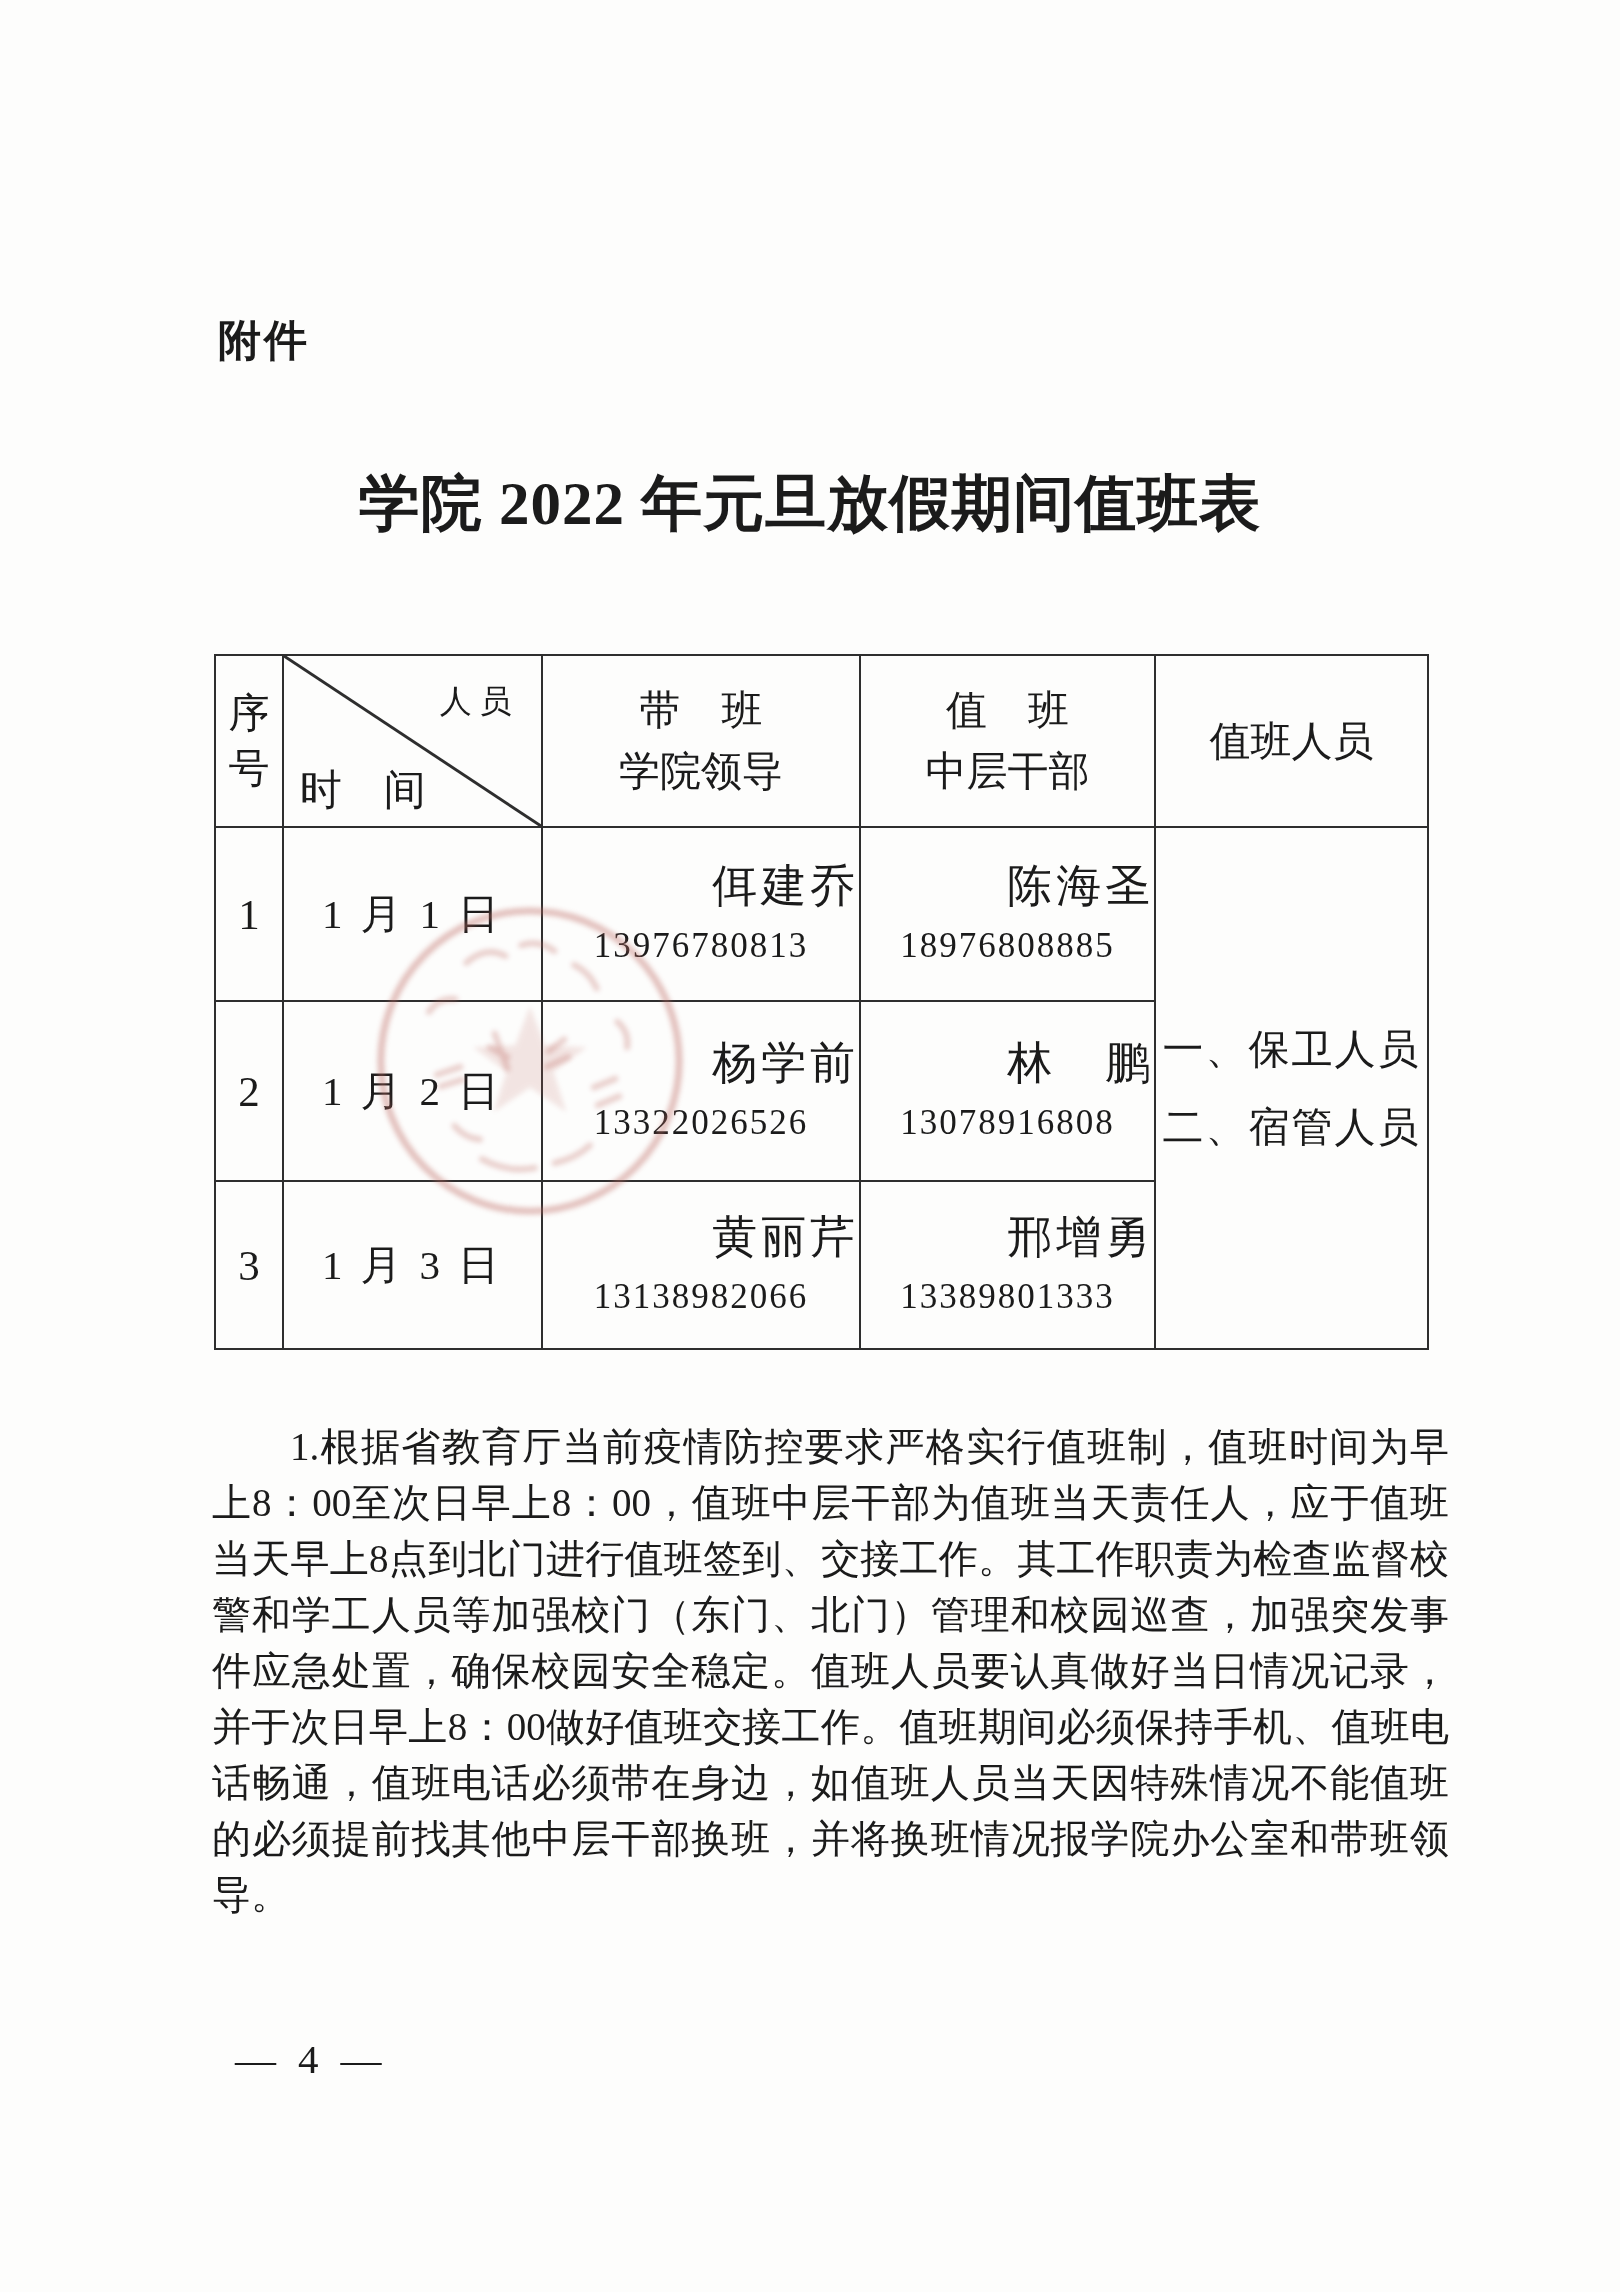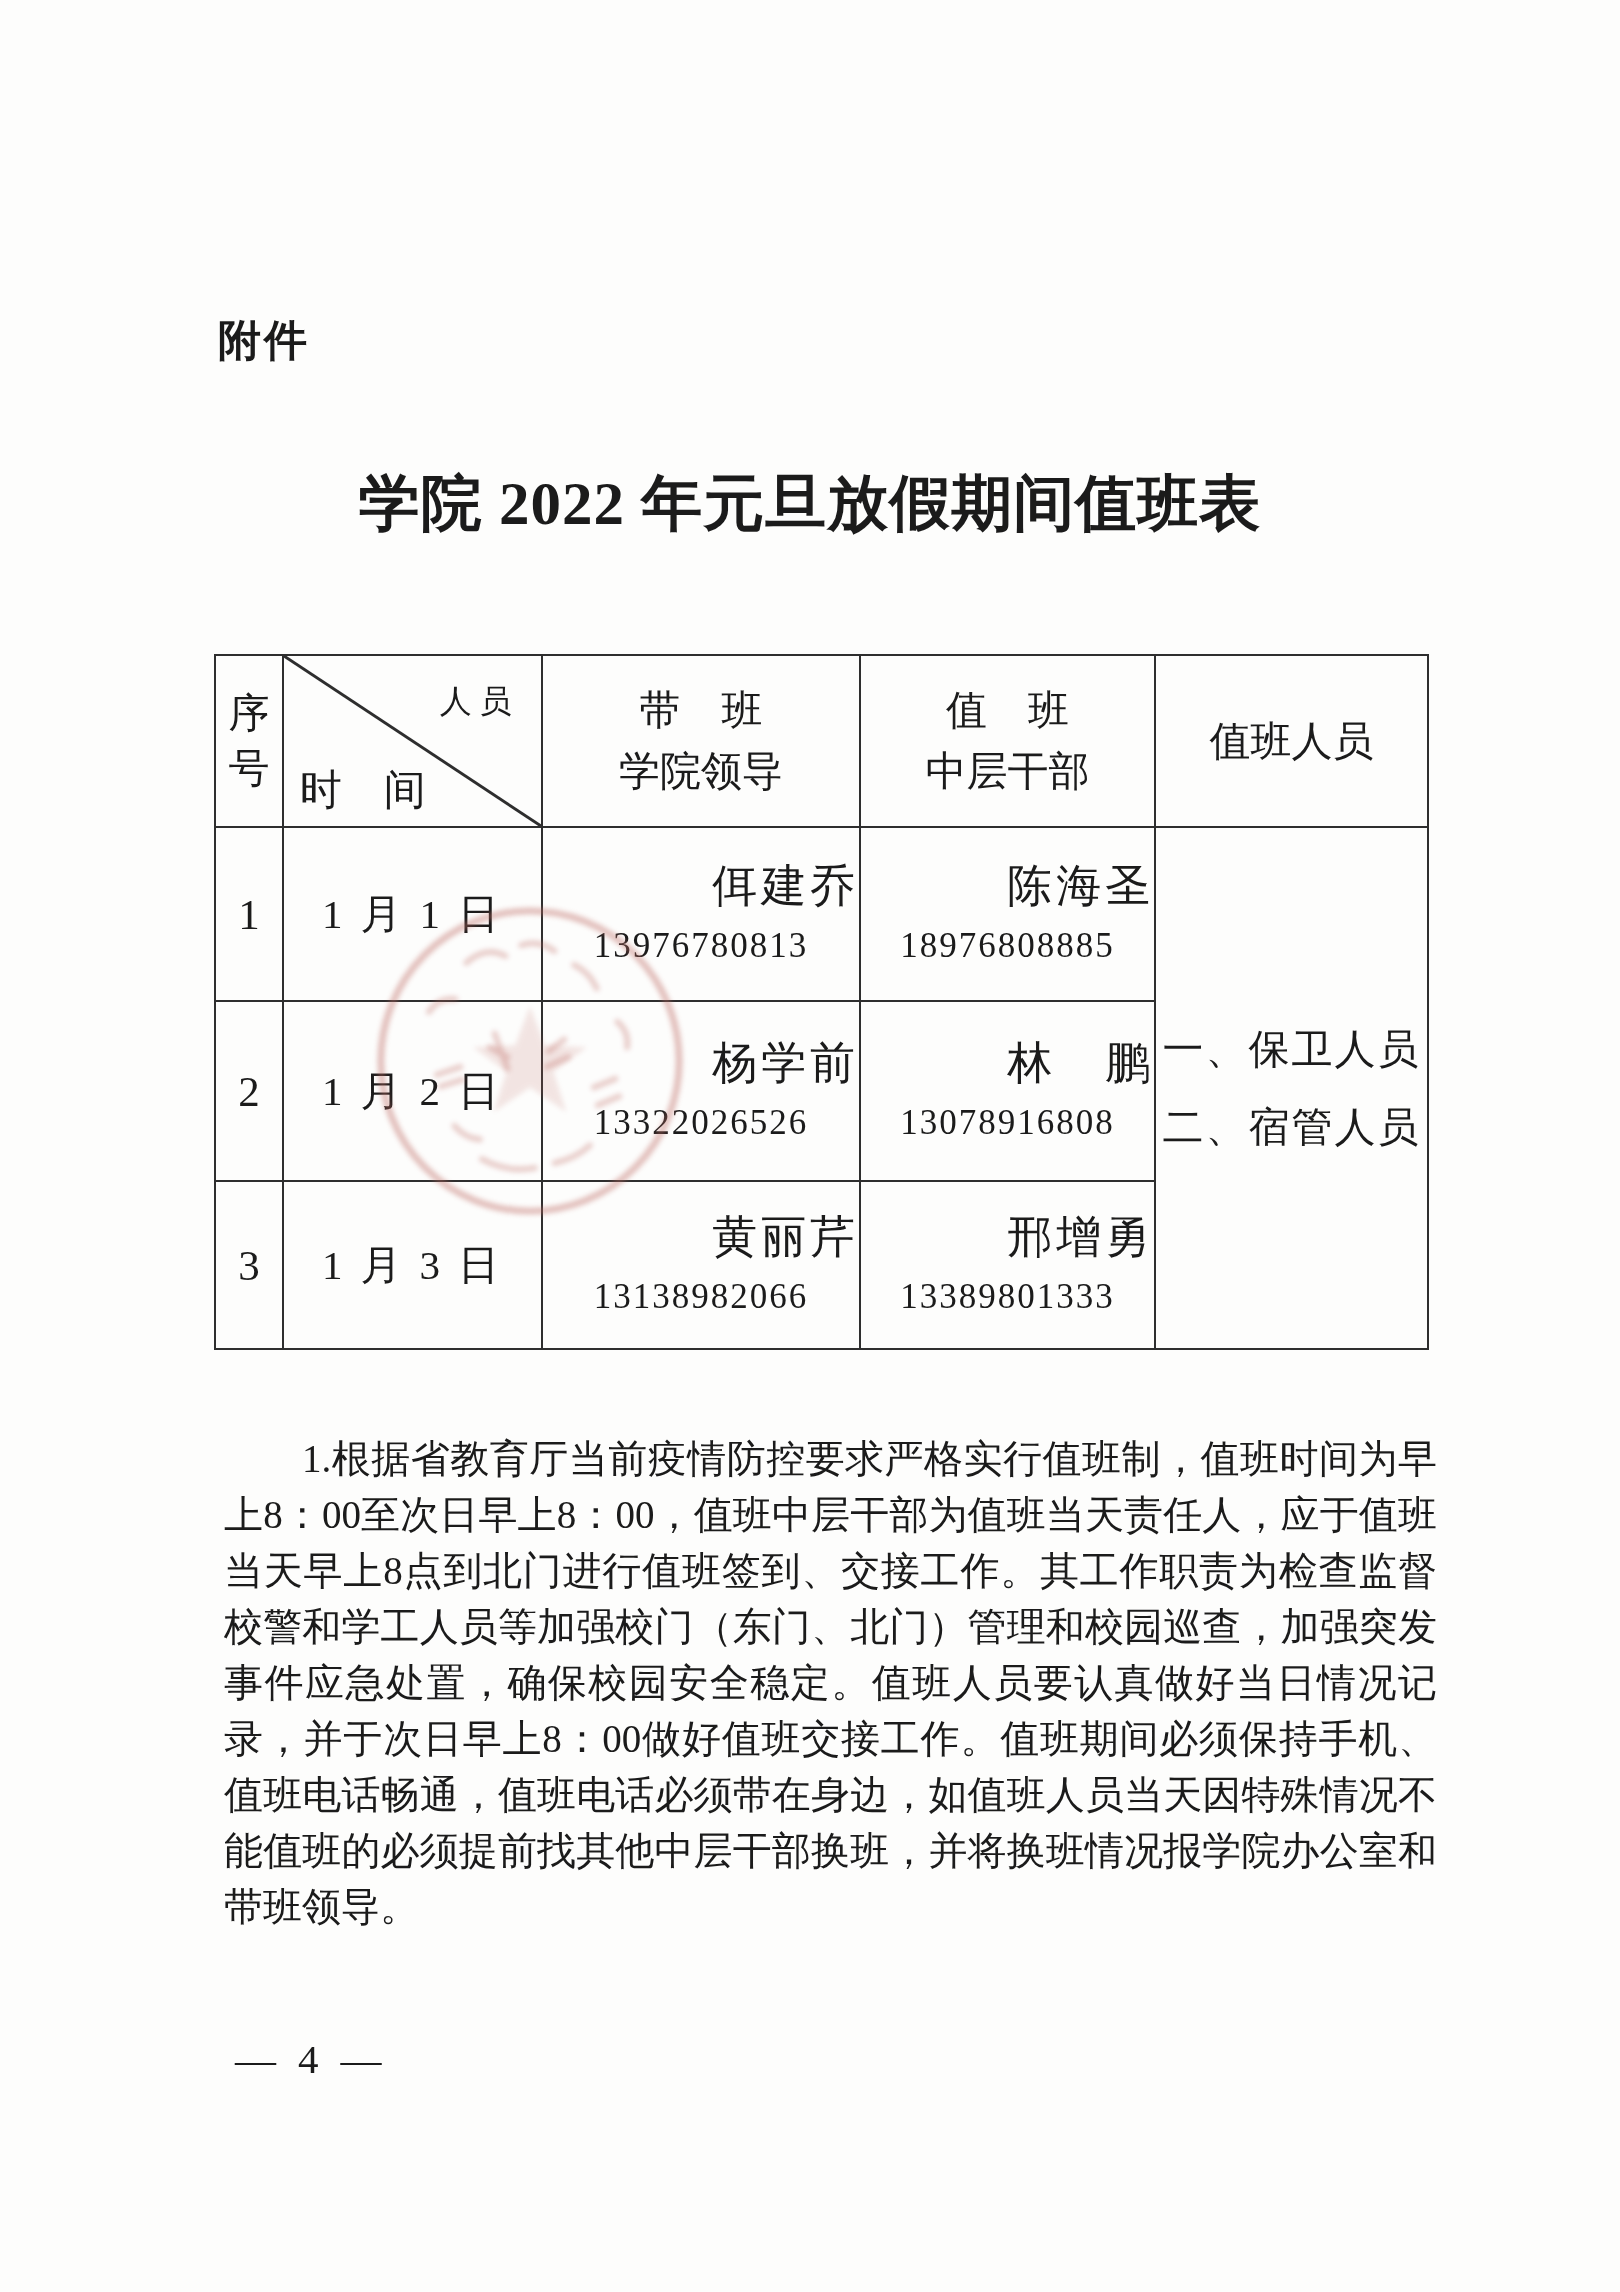--- a/index.html
+++ b/index.html
@@ -51,21 +51,21 @@
   .date-cell { font-size:41px; letter-spacing:3.9px; }
   .person-cell .pname { font-size:45px; line-height:63px; letter-spacing:3.9px;text-align:right; }
   .person-cell .pphone { font-size:35px; line-height:55px; letter-spacing:2px; }
   .dutystaff-cell .inner { display:inline-block; text-align:center; }
   .dutystaff-cell .inner div { font-size:41px; line-height:78px; letter-spacing:2px; }
   .notes {
     position:absolute; left:212px; top:1419px; width:1237px;
     font-size:39px; line-height:56px;
     text-align:justify; overflow-wrap:break-word;
   }
-  .notes p { margin:12px; text-indent:78px; }
+  .notes p { margin:0; text-indent:78px; }
   .page-number {
     position:absolute; left:235px; top:2035px;
     font-size:41px; letter-spacing:5.9px;
   }
   .stamp {
     position:absolute; left:372px; top:902px;
     width:316px; height:318px;
     pointer-events:none; z-index:5;
   }
 </style>

